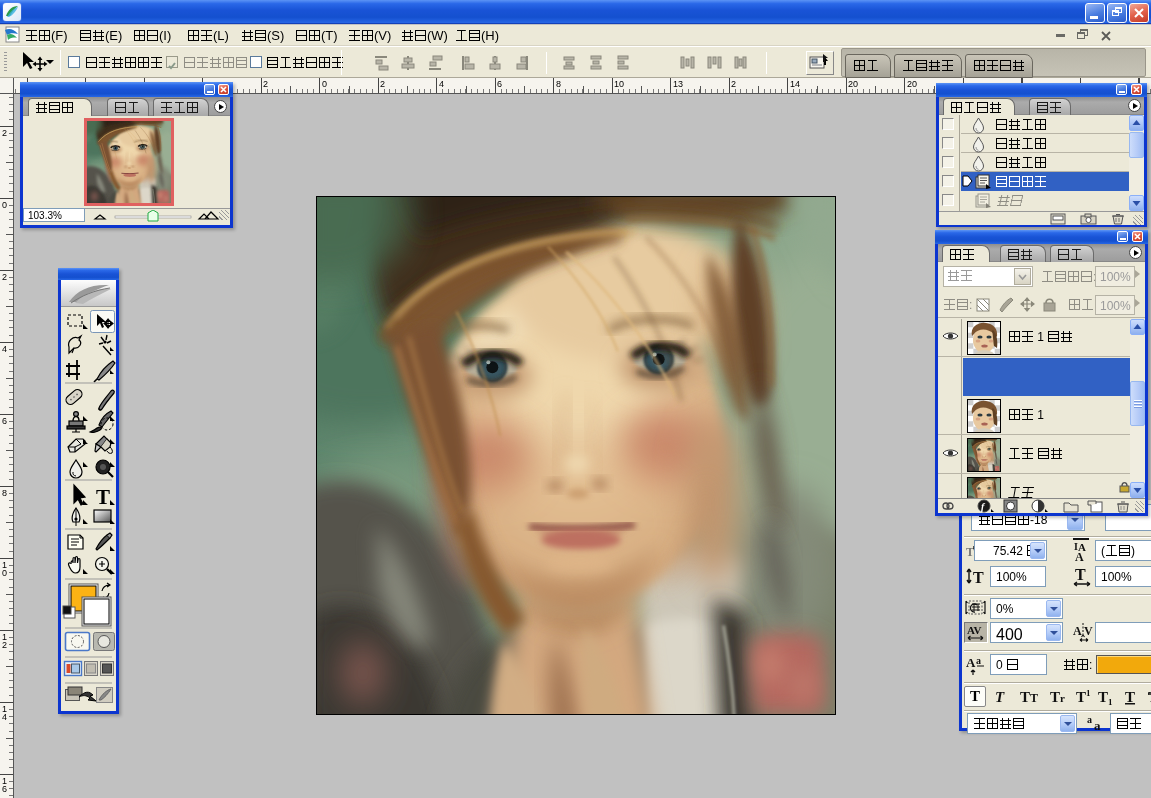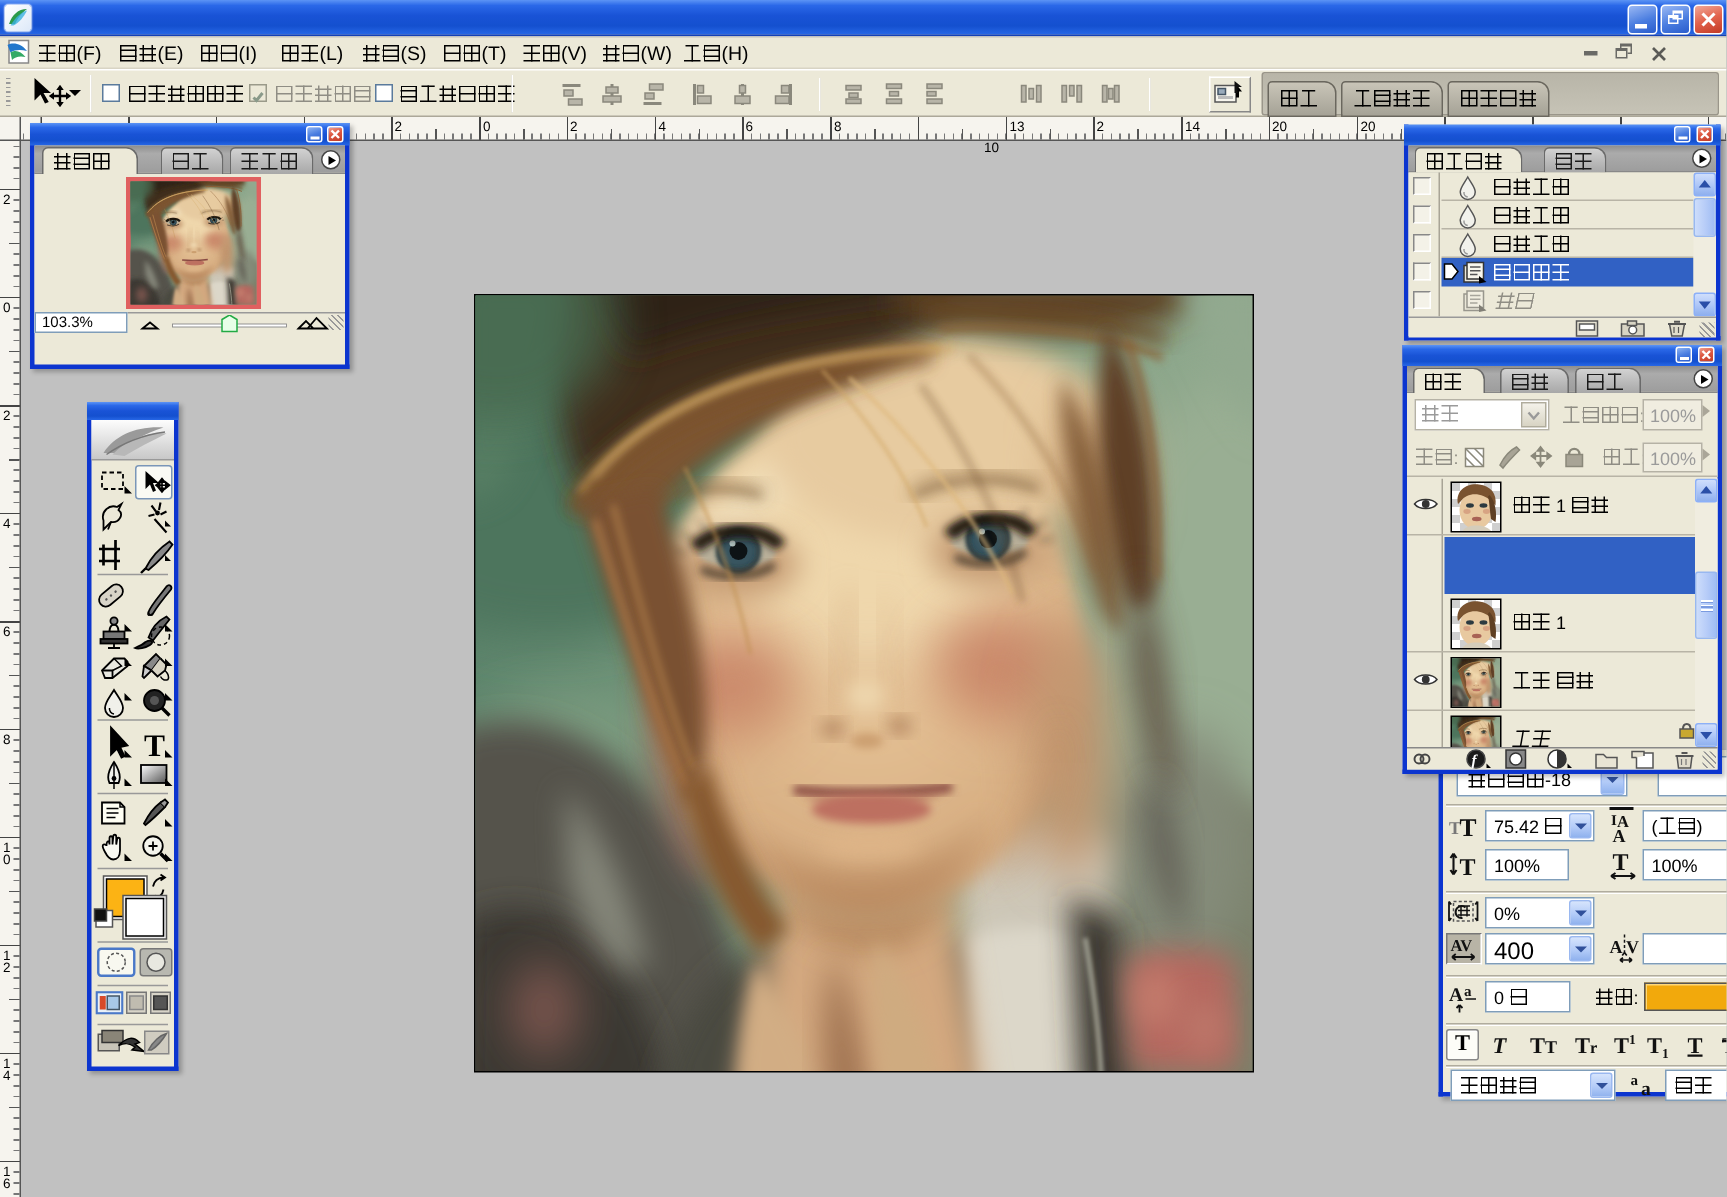--- a/index.html
+++ b/index.html
@@ -187,21 +187,21 @@
 </div>
 
 <div class="abs" style="left:0;top:78px;width:14px;height:16px;background:#f6f4ee;border-right:1px solid #555;border-bottom:1px solid #555;"></div>
 <div id="hruler" class="abs" style="left:14px;top:78px;width:1137px;height:16px;border-bottom:1px solid #555;background-color:#f6f4ee;background-image:repeating-linear-gradient(90deg,#444 0 1px,transparent 1px 58.5px),repeating-linear-gradient(90deg,#555 0 1px,transparent 1px 29.25px),repeating-linear-gradient(90deg,#777 0 1px,transparent 1px 5.85px);background-size:100% 16px,100% 7px,100% 4px;background-position:13px 0,13px 100%,1.3px 100%;background-repeat:no-repeat;">
   <div class="abs" style="left:249px;top:1px;font-size:9px;color:#000;">2</div>
   <div class="abs" style="left:308px;top:1px;font-size:9px;color:#000;">0</div>
   <div class="abs" style="left:366px;top:1px;font-size:9px;color:#000;">2</div>
   <div class="abs" style="left:425px;top:1px;font-size:9px;color:#000;">4</div>
   <div class="abs" style="left:483px;top:1px;font-size:9px;color:#000;">6</div>
   <div class="abs" style="left:542px;top:1px;font-size:9px;color:#000;">8</div>
-  <div class="abs" style="left:600px;top:15px;font-size:9px;color:#000;margin-left:42px;">10</div>
+  <div class="abs" style="left:600px;top:1px;font-size:9px;color:#000;">10</div>
   <div class="abs" style="left:659px;top:1px;font-size:9px;color:#000;">13</div>
   <div class="abs" style="left:717px;top:1px;font-size:9px;color:#000;">2</div>
   <div class="abs" style="left:776px;top:1px;font-size:9px;color:#000;">14</div>
   <div class="abs" style="left:834px;top:1px;font-size:9px;color:#000;">20</div>
   <div class="abs" style="left:893px;top:1px;font-size:9px;color:#000;">20</div>
 </div>
 <div id="vruler" class="abs" style="left:0;top:94px;width:14px;height:704px;border-right:1px solid #555;background-color:#f6f4ee;background-image:repeating-linear-gradient(180deg,#444 0 1px,transparent 1px 72px),repeating-linear-gradient(180deg,#555 0 1px,transparent 1px 36px),repeating-linear-gradient(180deg,#777 0 1px,transparent 1px 7.2px);background-size:14px 100%,7px 100%,4px 100%;background-position:left 0px top 32px,right 0px top 32px,right 0px top 3.2px;background-repeat:no-repeat;font-size:9px;color:#000;line-height:8px;">
   <div class="abs" style="left:2px;top:35px;">2</div>
   <div class="abs" style="left:2px;top:107px;">0</div>
   <div class="abs" style="left:2px;top:179px;">2</div>
@@ -383,21 +383,21 @@
   <ellipse cx="23" cy="19" rx="2.4" ry="1.6" fill="#d29a7c" opacity="0.8"></ellipse>
   <path d="M7,32 C9,27 23,27 26,32 Z" fill="#d4ccba"></path>
 </g>
 <g id="dropicon">
           <path d="M7.5 1 C10 5.5 12.5 8 12.5 11 A5 5 0 1 1 2.5 11 C2.5 8 5 5.5 7.5 1 Z" fill="#f2f2ec" stroke="#555" stroke-width="1"></path>
           <path d="M5 11 a3 3 0 0 0 2.5 3.4" stroke="#999" fill="none" stroke-width="1"></path>
         </g>
 </defs>
     </svg>
 
-<div class="panel" style="z-index:2;left:20px;top:82px;width:213px;height:164px;">
+<div class="panel" style="z-index:2;left:20px;top:82px;width:213px;height:146px;">
   <div class="ptitle" style="top:0;height:15px;">
     <div class="xpbtn" style="left:184px;top:2px;">
           <div class="abs" style="left:2px;top:6px;width:6px;height:2px;background:#fff;"></div>
         </div>
     <div class="xpbtn close" style="left:198px;top:2px;">
           <svg width="9" height="9">
             <path d="M2 2 L7 7 M7 2 L2 7" stroke="#fff" stroke-width="1.6"></path>
           </svg>
         </div>
   </div>
@@ -788,21 +788,21 @@
 
 <div class="panel" style="left:959px;top:500px;width:200px;height:231px;border-right:none;z-index:1;">
   <div class="abs" style="left:9px;top:4px;width:114px;height:27px;background:#fff;border:1px solid #7f9db9;overflow:hidden;font-size:12px;padding:8px 0 0 6px;"><span class="c g4"></span><span class="c g6"></span><span class="c g3"></span><span class="c g2"></span>-18<div class="droparrow" style="right:1px;top:5px;height:20px;width:16px;"></div></div>
   <div class="abs" style="left:143px;top:4px;width:60px;height:27px;background:#fff;border:1px solid #7f9db9;"></div>
   <div class="abs" style="left:2px;top:36px;width:190px;height:1px;background:#b0ac9e;box-shadow:0 1px 0 #fff;"></div>
 
   <svg class="abs" style="left:4px;top:40px;" width="22" height="20">
         <text x="0" y="16" font-size="12" font-weight="bold" fill="#777" font-family="Liberation Serif">T</text>
         <text x="7" y="17" font-size="17" font-weight="bold" fill="#111" font-family="Liberation Serif">T</text>
       </svg>
-  <div class="abs" style="left:28px;top:40px;width:73px;height:21px;background:#fff;border:1px solid #7f9db9;font-size:12px;padding:3px 0 0 5px;">75.42 <span class="c g6"></span><div class="droparrow" style="right:1px;top:1px;height:17px;width:15px;"></div></div>
+  <div class="abs" style="left:12px;top:40px;width:73px;height:21px;background:#fff;border:1px solid #7f9db9;font-size:12px;padding:3px 0 0 18px;">75.42 <span class="c g6"></span><div class="droparrow" style="right:1px;top:1px;height:17px;width:15px;"></div></div>
   <svg class="abs" style="left:110px;top:38px;" width="20" height="24">
         <path d="M1 1 h16" stroke="#111" stroke-width="2"></path>
         <text x="2" y="12" font-size="10" font-weight="bold" fill="#111" font-family="Liberation Serif">I</text>
         <text x="6" y="13" font-size="11" font-weight="bold" fill="#111" font-family="Liberation Serif">A</text>
         <text x="3" y="23" font-size="12" font-weight="bold" fill="#111" font-family="Liberation Serif">A</text>
       </svg>
   <div class="abs" style="left:133px;top:40px;width:70px;height:21px;background:#fff;border:1px solid #7f9db9;font-size:12px;padding:3px 0 0 5px;">(<span class="c g5"></span><span class="c g3"></span>)</div>
 
   <svg class="abs" style="left:4px;top:66px;" width="22" height="22">
         <path d="M3 3 v14 M3 3 l-2 3 M3 3 l2 3 M3 17 l-2 -3 M3 17 l2 -3" stroke="#111" stroke-width="1.4" fill="none"></path>

